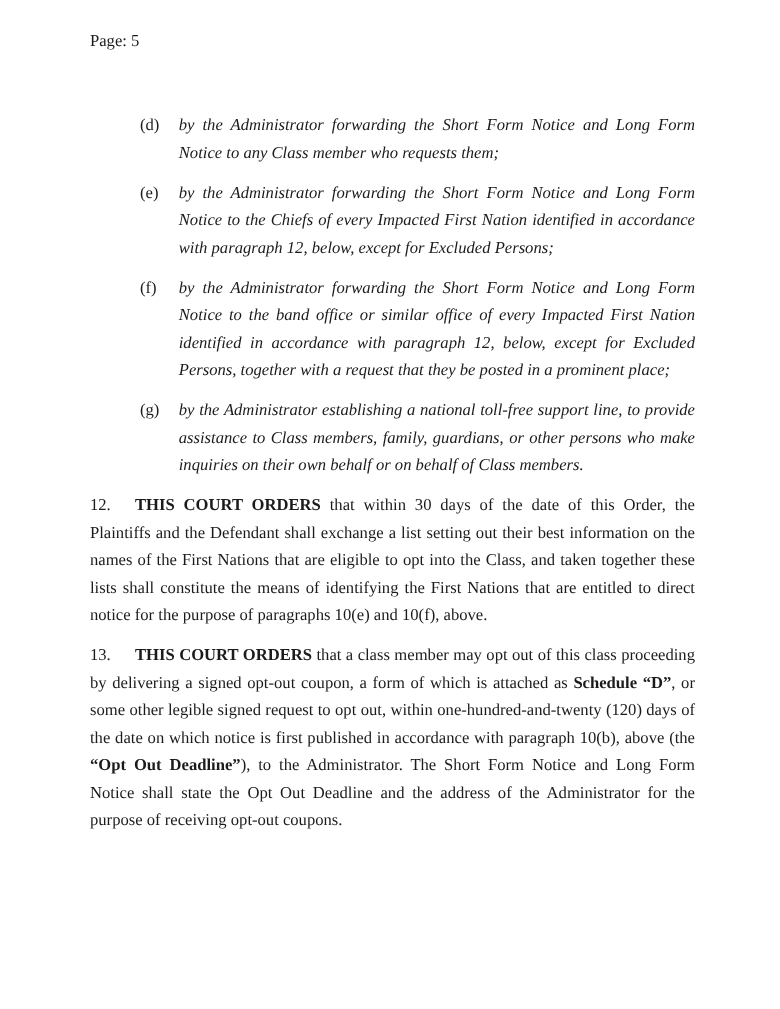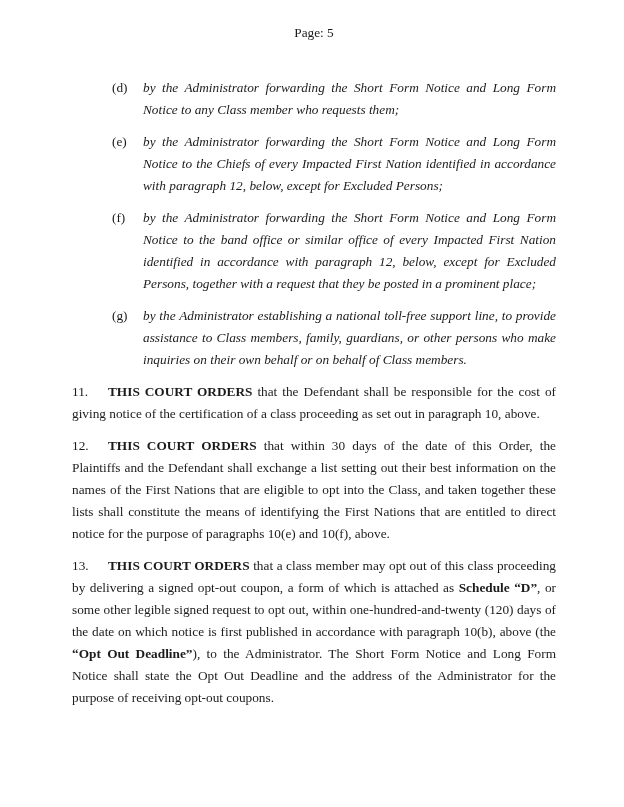--- a/index.html
+++ b/index.html
@@ -14,22 +14,22 @@
     background: #ffffff;
     box-sizing: border-box;
     padding: 22px 68px 0 72px;
     overflow: hidden;
     font-family: "Liberation Serif", serif;
     font-size: 13.3px;
     line-height: 22px;
     color: #1b1b1b;
   }
   .page-header {
-    text-align: center;
-    margin-bottom: 33px;
+    text-align: left;
+    margin-bottom: 45px;
   }
   .content p {
     margin: 0 0 10px 0;
   }
   .item {
     position: relative;
     margin-left: 71px !important;
     text-align: justify;
     font-style: italic;
   }
@@ -64,21 +64,20 @@
   <div class="content">
 
     <p class="item"><span class="item-label">(d)</span><span>by the Administrator forwarding the Short Form Notice and Long Form Notice to any Class member who requests them;</span></p>
 
     <p class="item"><span class="item-label">(e)</span><span>by the Administrator forwarding the Short Form Notice and Long Form Notice to the Chiefs of every Impacted First Nation identified in accordance with paragraph 12, below, except for Excluded Persons;</span></p>
 
     <p class="item"><span class="item-label">(f)</span><span>by the Administrator forwarding the Short Form Notice and Long Form Notice to the band office or similar office of every Impacted First Nation identified in accordance with paragraph 12, below, except for Excluded Persons, together with a request that they be posted in a prominent place;</span></p>
 
     <p class="item"><span class="item-label">(g)</span><span>by the Administrator establishing a national toll-free support line, to provide assistance to Class members, family, guardians, or other persons who make inquiries on their own behalf or on behalf of Class members.</span></p>
 
-    <p class="para"><span class="num">11.</span><span class="b">THIS COURT ORDERS</span><span> that the Defendant shall be responsible for the cost of giving notice of the certification of a class proceeding as set out in paragraph 10, above.</span></p>
 
     <p class="para"><span class="num">12.</span><span class="b">THIS COURT ORDERS</span><span> that within 30 days of the date of this Order, the Plaintiffs and the Defendant shall exchange a list setting out their best information on the names of the First Nations that are eligible to opt into the Class, and taken together these lists shall constitute the means of identifying the First Nations that are entitled to direct notice for the purpose of paragraphs 10(e) and 10(f), above.</span></p>
 
     <p class="para"><span class="num">13.</span><span class="b">THIS COURT ORDERS</span><span> that a class member may opt out of this class proceeding by delivering a signed opt-out coupon, a form of which is attached as </span><span class="b">Schedule “D”</span><span>, or some other legible signed request to opt out, within one-hundred-and-twenty (120) days of the date on which notice is first published in accordance with paragraph 10(b), above (the </span><span class="b">“Opt Out Deadline”</span><span>), to the Administrator. The Short Form Notice and Long Form Notice shall state the Opt Out Deadline and the address of the Administrator for the purpose of receiving opt-out coupons.</span></p>
 
 
   </div>
 </div>
 
 </body></html>

